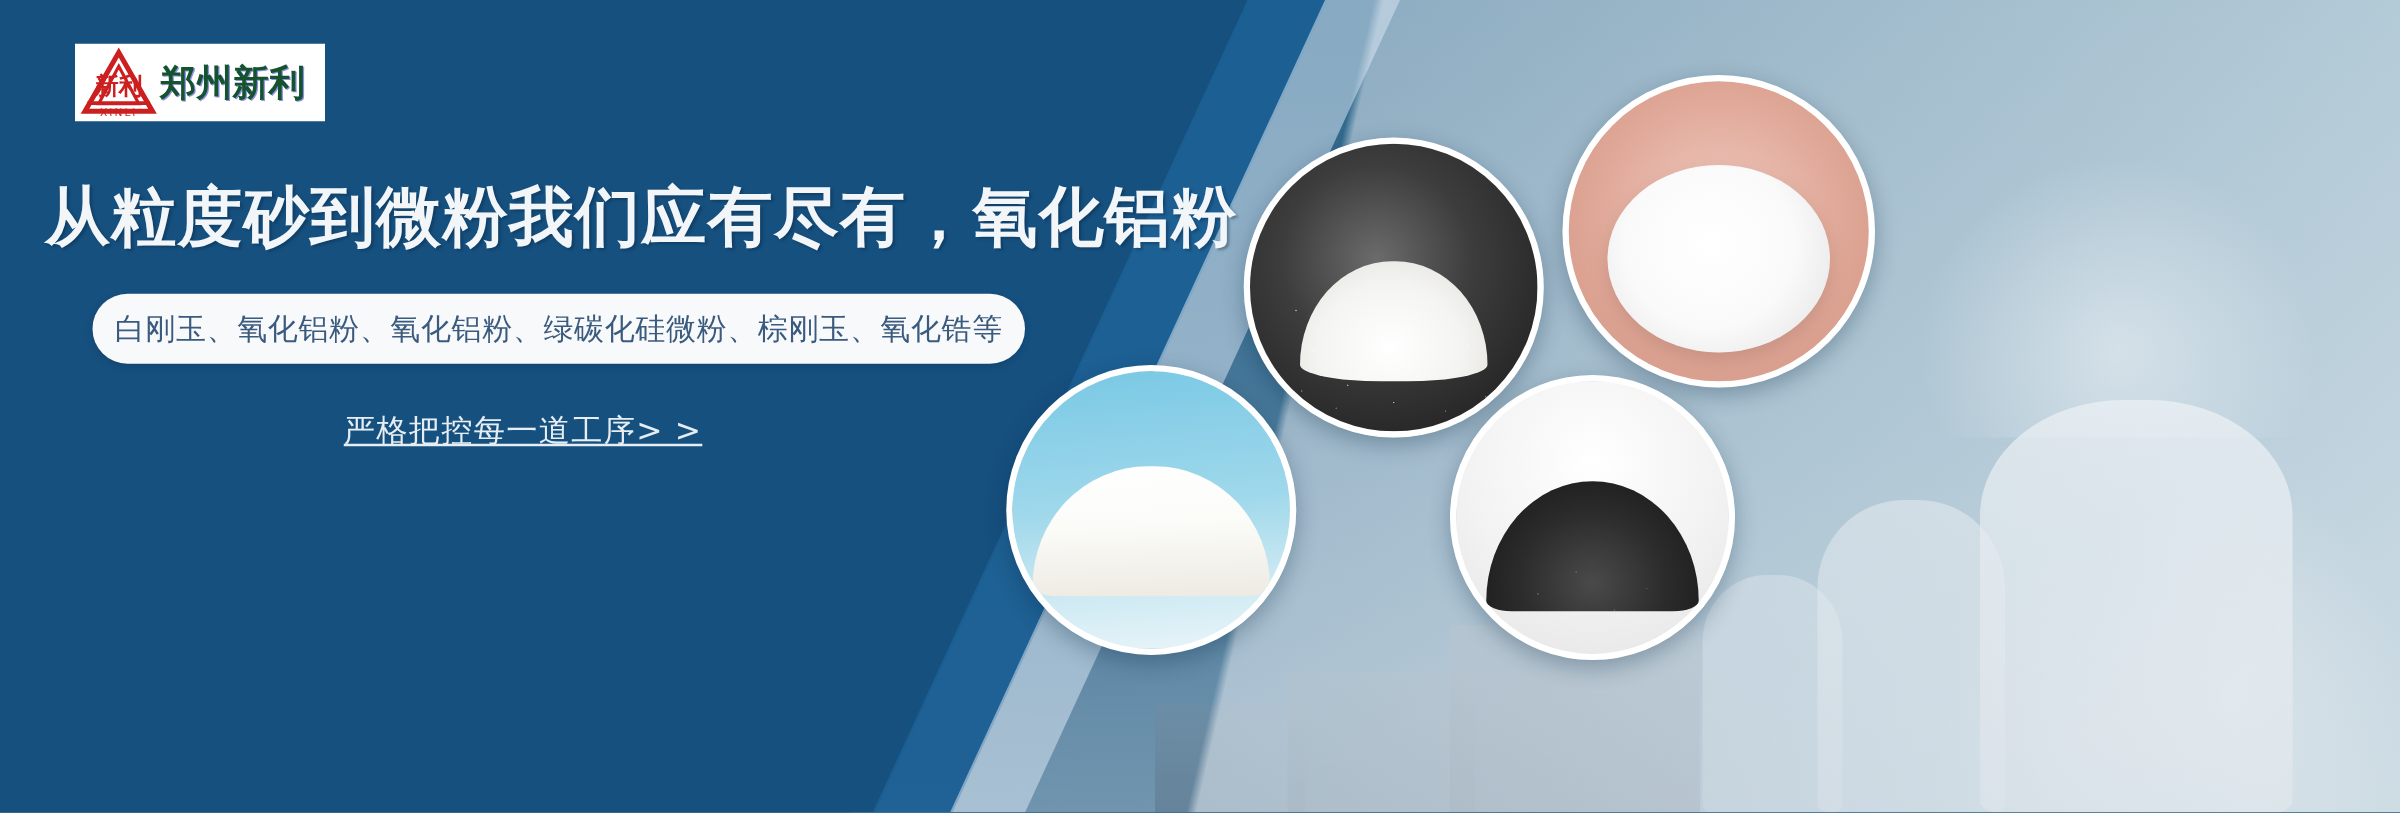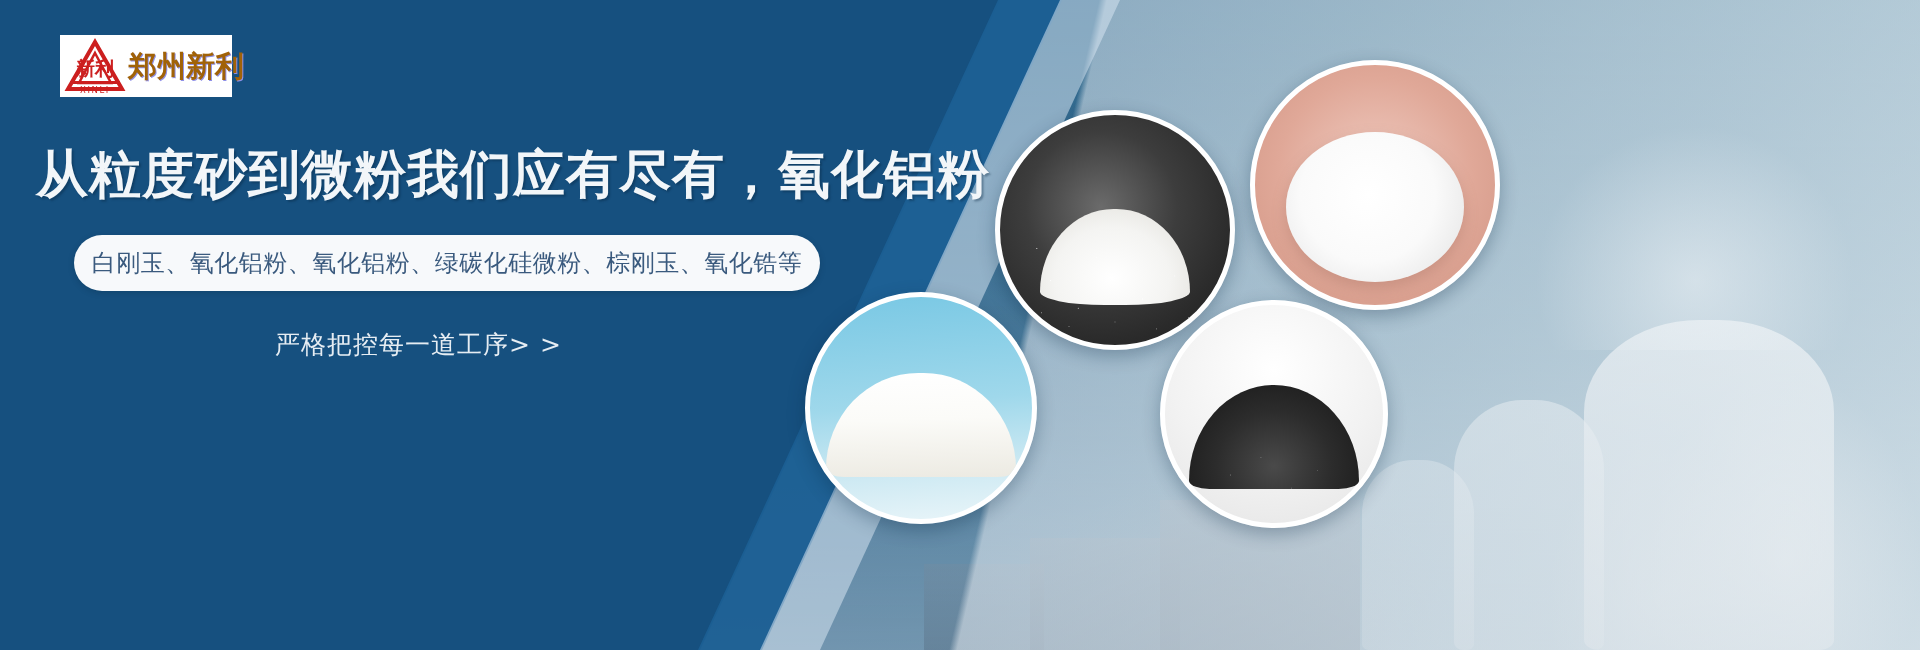--- a/index.html
+++ b/index.html
@@ -68,31 +68,31 @@
     opacity:.95;
   }
   .wedge-pale{
     position:absolute;top:0;left:0;width:1320px;height:650px;
     background:rgba(214,228,240,.55);
     clip-path:polygon(1060px 0, 1120px 0, 820px 650px, 760px 650px);
   }
 
   
   .logo-box{
-    position:absolute;left:60px;top:35px;width:172px;height:62px;
+    position:absolute;left:60px;top:35px;width:200px;height:62px;
     background:#ffffff;display:flex;align-items:center;
   }
   .logo-mark{
     position:relative;width:62px;height:58px;margin-left:4px;flex:0 0 auto;
   }
   .logo-mark svg{display:block;}
   .logo-word{
     font-family:"DejaVu Sans","Liberation Sans",sans-serif;
     font-weight:bold;font-size:29px;letter-spacing:0px;
-    color:#a16207;line-height:1;white-space:nowrap;
+    color:#14532d;line-height:1;white-space:nowrap;
     margin-left:2px;
     text-shadow:1px 1px 0 #8f90e8;
   }
 
   
   .headline{
     position:absolute;left:36px;top:148px;
     font-family:"DejaVu Sans","Liberation Sans",sans-serif;
     font-weight:bold;font-size:52px;line-height:1;
     color:#f2f6f9;letter-spacing:1px;white-space:nowrap;
@@ -111,20 +111,21 @@
     font-family:"DejaVu Sans","Liberation Sans",sans-serif;
     font-size:24px;color:#3a5a7e;letter-spacing:.5px;white-space:nowrap;
   }
 
   
   .cta{
     position:absolute;left:275px;top:328px;
     font-family:"DejaVu Sans","Liberation Sans",sans-serif;
     font-size:25px;color:#e6edf3;letter-spacing:1px;white-space:nowrap;
     cursor:pointer;
+    text-decoration:underline;
   }
 
   
   .circle{
     position:absolute;border-radius:50%;overflow:hidden;
     border:5px solid #ffffff;
     box-shadow:0 6px 18px rgba(8,38,62,.30);
   }
   .c-dark{
     left:995px;top:110px;width:230px;height:230px;

